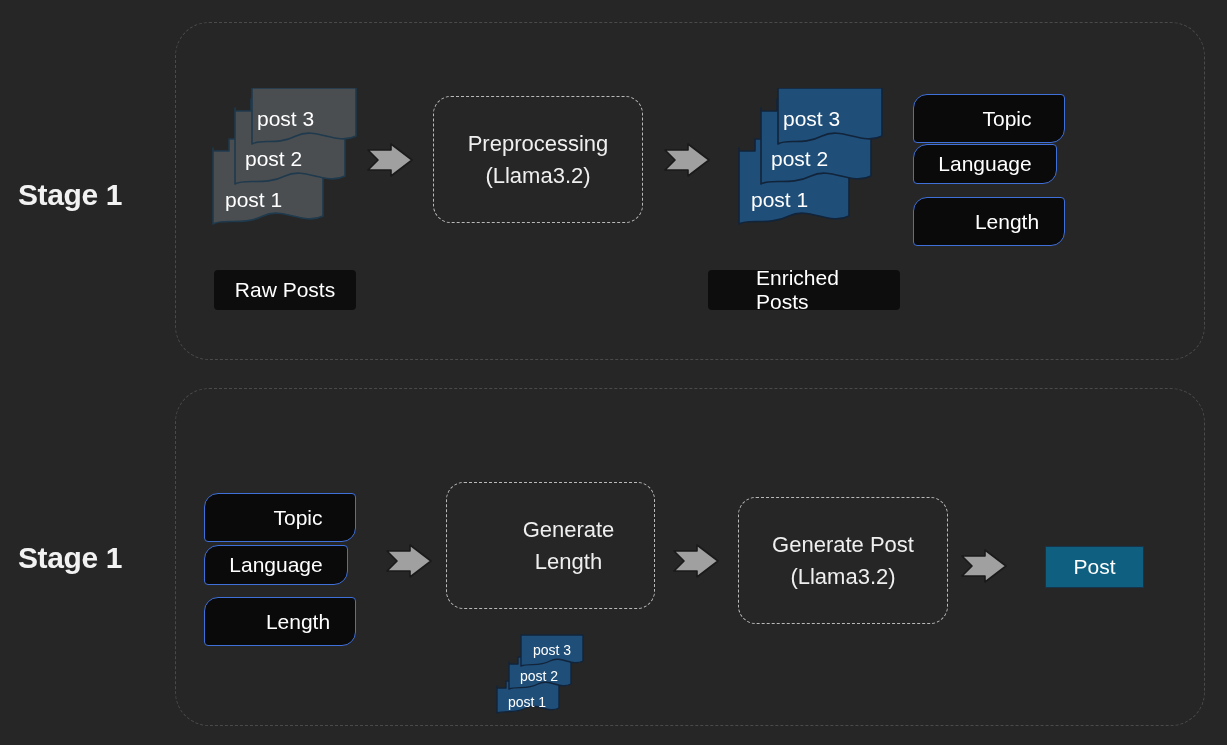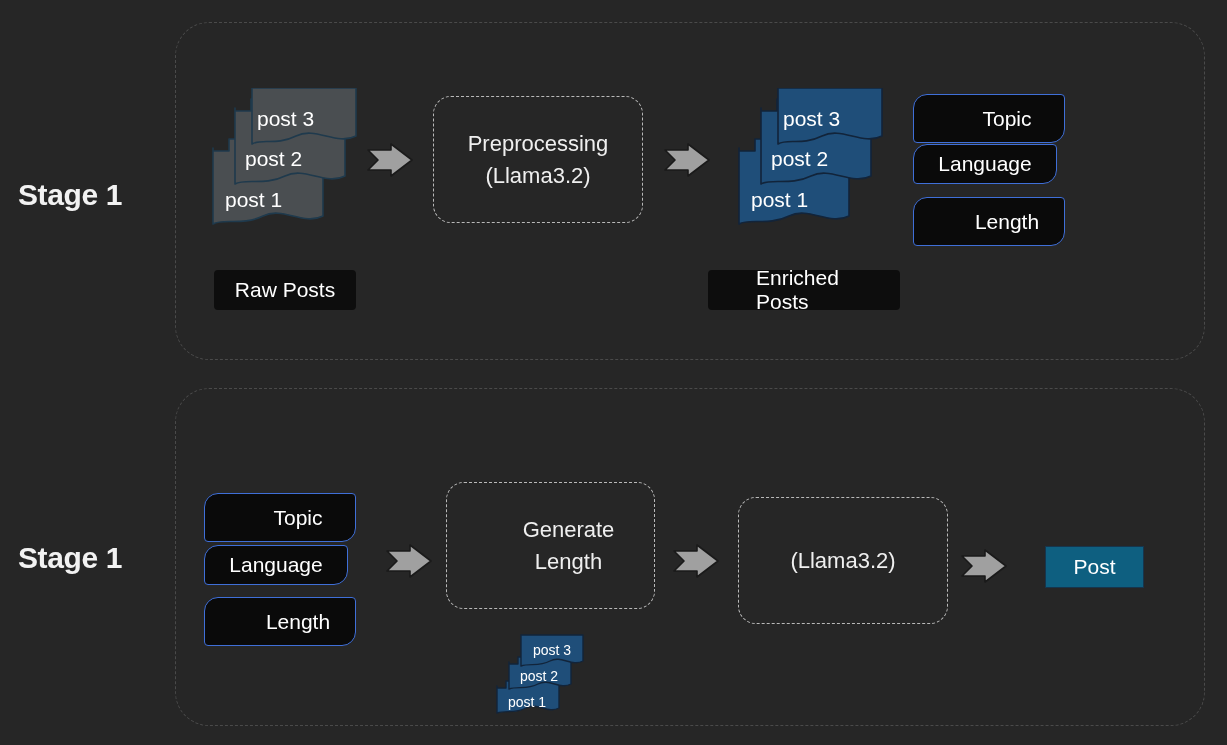--- a/index.html
+++ b/index.html
@@ -245,20 +245,21 @@
     <span id="sm-lbl-3" class="doc-label small">post 3</span>
   </div>
 
   <div id="arrow-4" class="arrow">
     <svg width="48" height="34" viewBox="0 0 48 34">
       <path d="M2,7 L12,17 L2,27 L25,27 L25,33 L46,17 L25,1 L25,7 Z" fill="#a0a0a0" stroke="#1a1a1a" stroke-width="1.6" stroke-linejoin="round"></path>
     </svg>
   </div>
 
   <div id="generate-post-box" class="process-box">
+    <span class="pline">Generate Post</span>
     <span class="pline">(Llama3.2)</span>
   </div>
 
   <div id="arrow-5" class="arrow">
     <svg width="48" height="34" viewBox="0 0 48 34">
       <path d="M2,7 L12,17 L2,27 L25,27 L25,33 L46,17 L25,1 L25,7 Z" fill="#a0a0a0" stroke="#1a1a1a" stroke-width="1.6" stroke-linejoin="round"></path>
     </svg>
   </div>
 
   <div id="post-box">Post</div>

